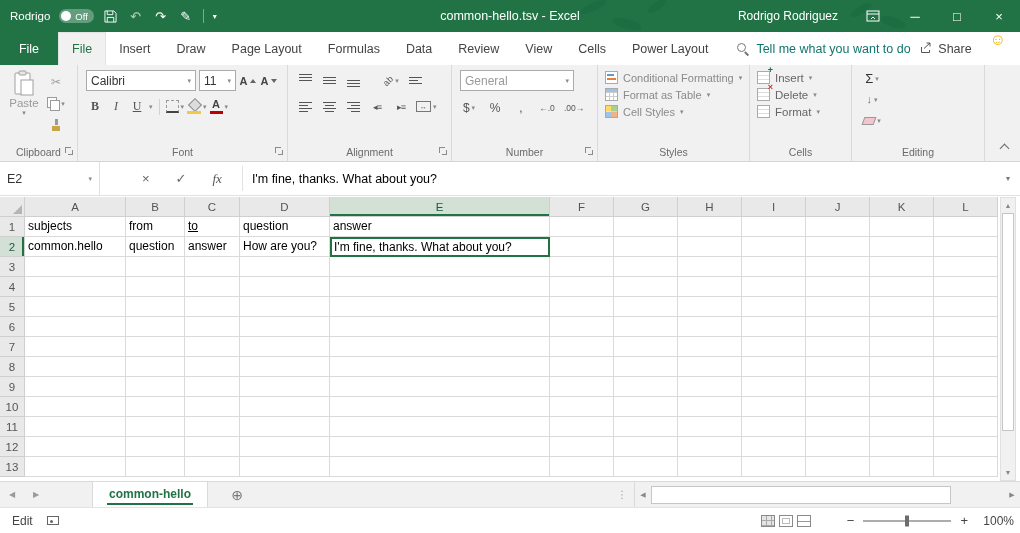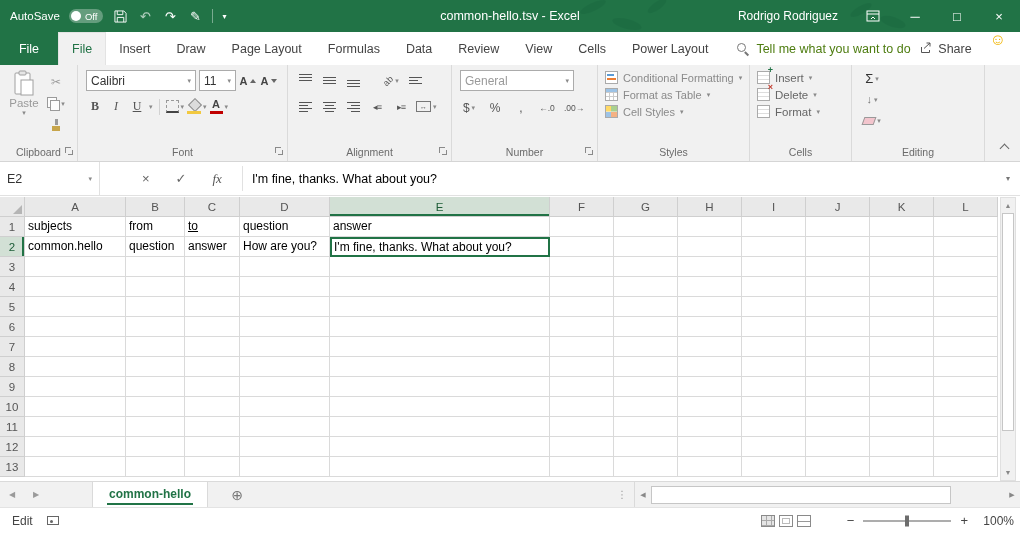--- a/index.html
+++ b/index.html
@@ -25,21 +25,21 @@
 .tb-right{position:relative;z-index:2;margin-left:auto;display:flex;align-items:center;height:100%}
 .tb-user{margin-right:14px;font-size:12px}
 .winbtn{width:42px;height:32px;display:flex;align-items:center;justify-content:center;font-size:13px;color:#fff}
 
 
 .tabrow{position:absolute;top:32px;left:0;right:0;height:33px;background:#fff;display:flex;align-items:stretch}
 .file-tab{width:58px;background:#217346;color:#fff;display:flex;align-items:center;justify-content:center;font-size:12.5px}
 .rtabs{display:flex;align-items:stretch}
 .rtab{display:flex;align-items:center;padding:0 13px;font-size:12.5px;color:#444;white-space:nowrap}
 .rtab.active{color:#217346;background:#f1f1f1;border:1px solid #e3e3e3;border-bottom:none}
-.tellme{display:flex;align-items:center;gap:7px;margin-left:16px;color:#4d7c0f;font-size:12.5px;white-space:nowrap}
+.tellme{display:flex;align-items:center;gap:7px;margin-left:16px;color:#0f766e;font-size:12.5px;white-space:nowrap}
 .mag{position:relative;width:12px;height:12px;display:inline-block}
 .mag::before{content:"";position:absolute;left:0;top:0;width:7px;height:7px;border:1.5px solid #777;border-radius:50%}
 .mag::after{content:"";position:absolute;left:8px;top:8px;width:5px;height:1.5px;background:#777;transform:rotate(45deg);transform-origin:left center}
 .share-btn{display:flex;align-items:center;gap:6px;margin-left:auto;color:#444;font-size:12.5px}
 .smiley{color:#f0b400;font-size:16px;line-height:1;margin:0 14px 0 18px}
 
 
 .ribbon{position:absolute;top:65px;left:0;right:0;height:97px;background:#f1f1f1;border-bottom:1px solid #d5d5d5;display:flex}
 .rgrp{position:relative;border-right:1px solid #dadada;flex:0 0 auto}
 .grp-label{position:absolute;left:0;right:0;bottom:3px;text-align:center;font-size:10.5px;color:#6b6b6b}
@@ -210,21 +210,21 @@
         </g>
     </svg>
     <svg class="leaf" style="left:845px" width="70" height="32" viewBox="0 0 70 32">
       <g fill="#1b6840">
           <ellipse cx="16" cy="10" rx="12" ry="4" transform="rotate(-30 16 10)"></ellipse>
           <ellipse cx="48" cy="22" rx="13" ry="5" transform="rotate(18 48 22)"></ellipse>
         </g>
     </svg>
     <div class="tb-title">common-hello.tsv - Excel</div>
     <div class="tb-left">
-      <span class="as-label">AutoSave</span>
+      <span class="as-label">Rodrigo</span>
       <span class="autosave-pill">
         <span class="dot"></span>
         <span class="st">Off</span>
       </span>
       <span class="qat-ic">
         <svg width="13" height="13" viewBox="0 0 14 14">
             <path d="M1 1h9.5L13 3.5V13H1z" fill="none" stroke="#fff"></path>
             <path d="M3.5 1v4h6V1M3.5 13V8h7v5" fill="none" stroke="#fff"></path>
           </svg>
       </span>

